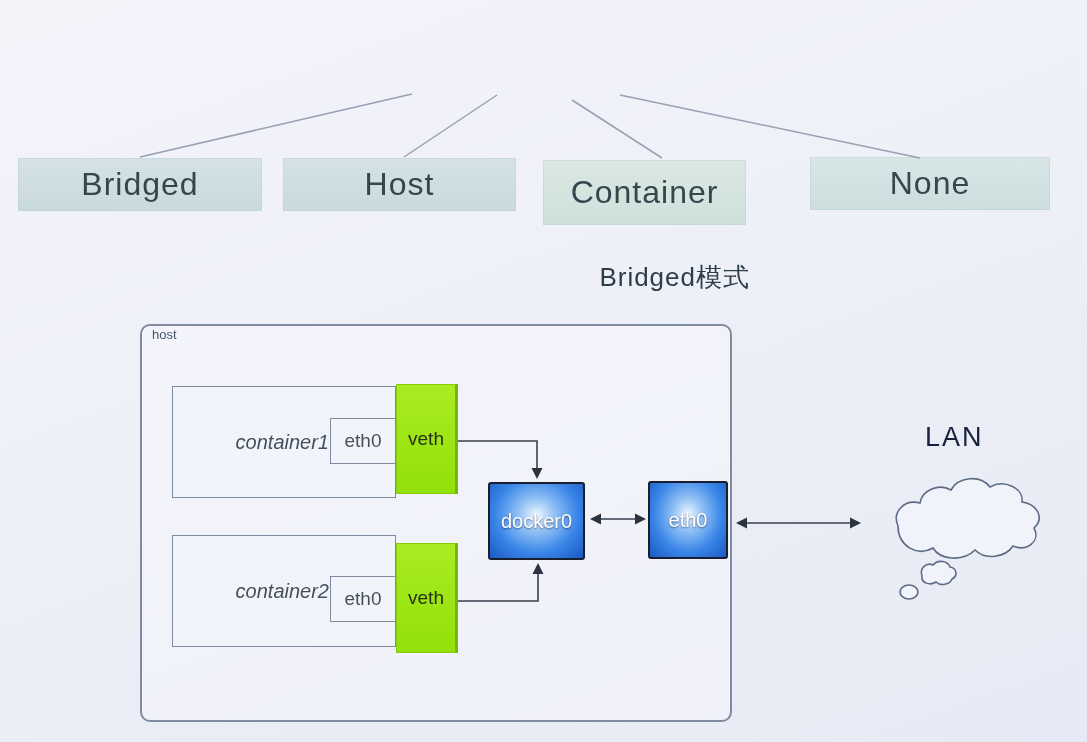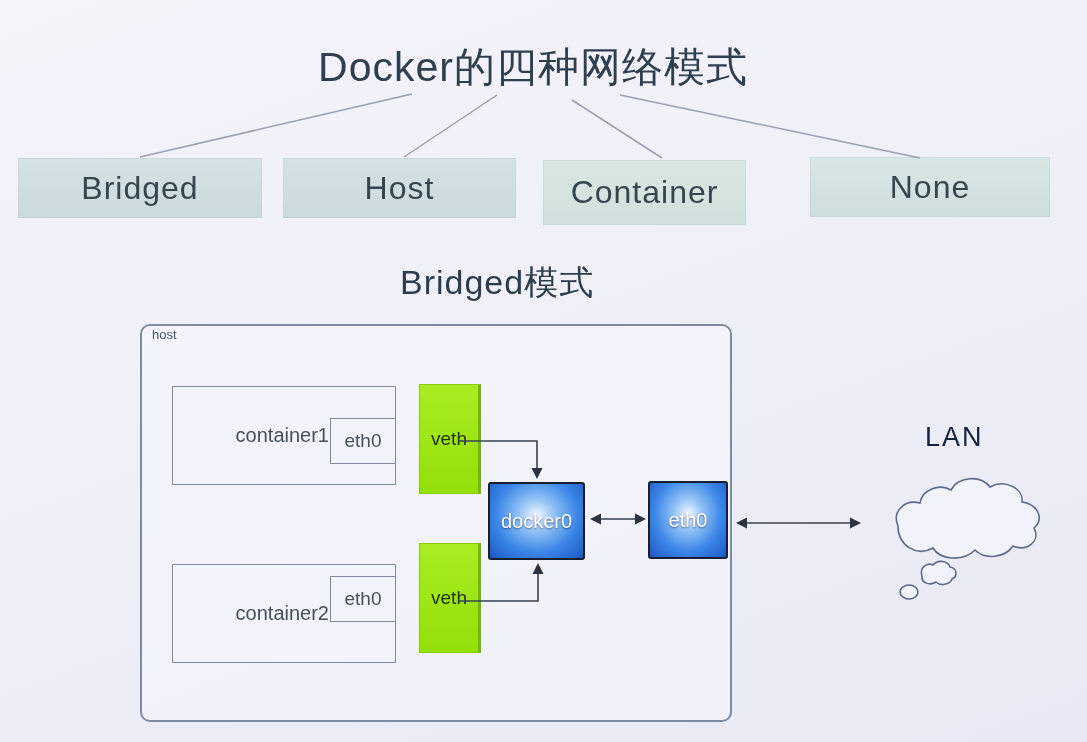--- a/index.html
+++ b/index.html
@@ -7,63 +7,63 @@
   .stage{
     position:relative; width:1087px; height:742px; overflow:hidden;
     background:linear-gradient(160deg,#f4f4fb 0%, #edeff7 55%, #e7eaf4 100%);
   }
   .abs{position:absolute;}
   .page-title{
     left:283px; top:40px; width:500px; text-align:center;
     font-size:41px; color:#303f4d; letter-spacing:1px; white-space:nowrap;
   }
   .mode-box{
-    top:158px; height:60px; display:flex; align-items:center; justify-content:center;
+    top:158px; height:53px; display:flex; align-items:center; justify-content:center;
     font-size:32px; color:#35474e; letter-spacing:1px;
     background:linear-gradient(180deg,#d4e2e5,#c9dadd);
     box-shadow:0 0 0 1px rgba(180,200,205,.35) inset;
   }
   .mode-bridged{left:18px; width:244px;}
   .mode-host{left:283px; width:233px;}
   .mode-container{left:543px; width:203px; top:160px; height:65px;
     background:linear-gradient(180deg,#dae8e2,#cfe0dc);}
   .mode-none{left:810px; width:240px; top:157px;
     background:linear-gradient(180deg,#d8e6e6,#cddedf);align-items:center;}
   .section-title{
-    left:400px; top:260px; width:350px; text-align:left;
-    font-size:34px; color:#2e3d4b; letter-spacing:1px; white-space:nowrap;
+    left:400px; top:260px; width:350px; text-align:right;
+    font-size:26px; color:#2e3d4b; letter-spacing:1px; white-space:nowrap;
   }
   .host-box{
     left:140px; top:324px; width:588px; height:394px;
     border:2px solid #7e8ba1; border-radius:10px;
     background:rgba(250,251,254,0.40);
   }
   .host-label{left:152px; top:327px; font-size:13px; color:#46566e;}
   .ctr-box{
-    left:172px; width:224px; height:99px;
-    border:1.5px solid #7e8ba1; background:#f2f4fb; box-sizing:border-box;
+    left:172px; width:224px; height:112px;
+    border:1.5px solid #7e8ba1; background:#f2f4fb; box-sizing:border-box;font-style:italic;
   }
-  .ctr1{top:386px;} .ctr2{top:564px;}
+  .ctr1{top:386px;} .ctr2{top:535px;}
   .ctr-name{
     width:156px; height:100%; display:flex; align-items:center; justify-content:flex-end;
     font-size:20px; color:#45505c;
   }
   .eth-small{
     left:330px; width:66px; height:46px;
     border:1.5px solid #7e8ba1; background:#f2f4fb; box-sizing:border-box;
     display:flex; align-items:center; justify-content:center;
     font-size:19px; color:#45505c;
   }
   .eth1{top:418px;} .eth2{top:576px;}
   .veth-box{
     left:396px; width:62px; height:110px;
     background:linear-gradient(180deg,#a9ec22,#93e009);
     border:1px solid #86cd0e; border-right:3px solid #74b609; box-sizing:border-box;
     display:flex; align-items:center; justify-content:center;
-    font-size:19px; color:#25330d; font-weight:500;margin-left:23px;
+    font-size:19px; color:#25330d; font-weight:500;
   }
   .veth1{top:384px;} .veth2{top:543px;}
   .blue-node{
     border:2.5px solid #182030; border-radius:3px; box-sizing:border-box;
     background:radial-gradient(ellipse at 50% 42%, #f0f7ff 0%, #8fc0f5 28%, #3b86e8 62%, #1a58c2 100%);
     display:flex; align-items:center; justify-content:center;
     font-size:20px; color:#ffffff; text-shadow:0 1px 2px rgba(0,10,50,.55);
   }
   .docker0{left:488px; top:482px; width:97px; height:78px;}
   .eth-host{left:648px; top:481px; width:80px; height:78px;}
@@ -71,21 +71,20 @@
     left:925px; top:422px; width:90px; text-align:left;
     font-size:27px; color:#16213c; font-weight:500; letter-spacing:2px;
   }
   svg.overlay{position:absolute; left:0; top:0; pointer-events:none;}
 </style>
 </head>
 <body>
 
 <div class="stage">
 
-  <div class="abs page-title">Docker的四种网络模式</div>
 
   <div class="abs mode-box mode-bridged">
     <span>Bridged</span>
   </div>
   <div class="abs mode-box mode-host">
     <span>Host</span>
   </div>
   <div class="abs mode-box mode-container">
     <span>Container</span>
   </div>

